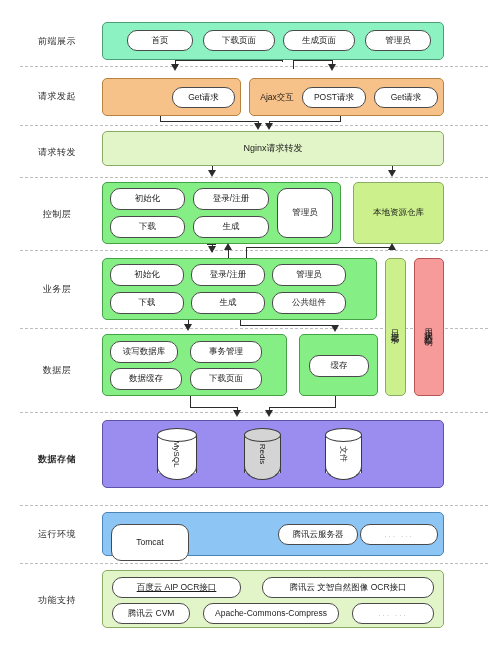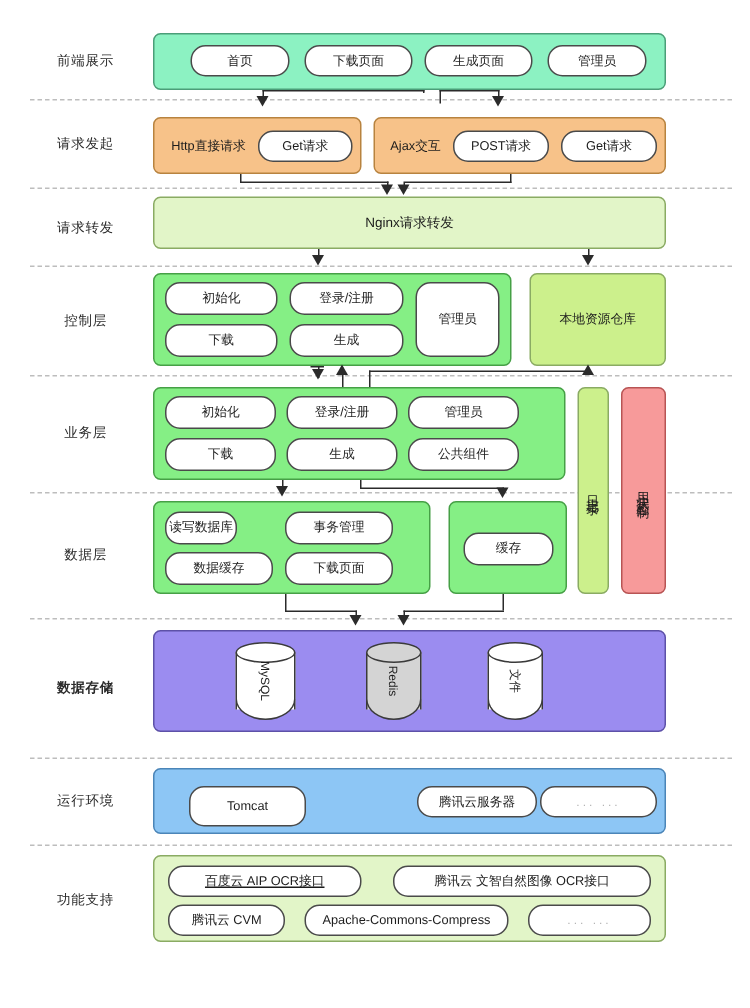--- a/index.html
+++ b/index.html
@@ -166,21 +166,20 @@
   <div class="arrow-down" style="left:171px;top:64px;"></div>
   <div class="ln hln" style="left:175px;top:60px;width:108px;"></div>
   <div class="ln vln" style="left:282px;top:60px;height:2px;"></div>
 
   <div class="ln vln" style="left:293px;top:60px;height:9px;"></div>
   <div class="ln hln" style="left:293px;top:60px;width:40px;"></div>
   <div class="ln vln" style="left:332px;top:60px;height:9px;"></div>
   <div class="arrow-down" style="left:328px;top:64px;"></div>
 
   <div class="band orange" style="left:102px;top:78px;width:139px;height:38px;"></div>
-  <div class="inlabel" style="left:106px;top:87px;width:66px;height:21px;">Http直接请求</div>
   <div class="node" style="left:172px;top:87px;width:63px;height:21px;">Get请求</div>
 
   <div class="band orange" style="left:249px;top:78px;width:195px;height:38px;"></div>
   <div class="inlabel" style="left:251px;top:87px;width:52px;height:21px;">Ajax交互</div>
   <div class="node" style="left:302px;top:87px;width:64px;height:21px;">POST请求</div>
   <div class="node" style="left:374px;top:87px;width:64px;height:21px;">Get请求</div>
 
   <div class="ln vln" style="left:160px;top:116px;width:1.4px;height:6px;"></div>
   <div class="ln hln" style="left:160px;top:121px;width:99px;"></div>
   <div class="ln vln" style="left:258px;top:121px;height:7px;"></div>
@@ -234,21 +233,21 @@
   <div class="ln vln" style="left:188px;top:320px;height:6px;"></div>
   <div class="ln hln" style="left:188px;top:325px;width:1.4px;"></div>
   <div class="arrow-down" style="left:184px;top:324px;"></div>
 
   <div class="ln vln" style="left:240px;top:320px;height:6px;"></div>
   <div class="ln hln" style="left:240px;top:325px;width:96px;"></div>
   <div class="ln vln" style="left:335px;top:325px;height:5px;"></div>
   <div class="arrow-down" style="left:331px;top:325px;"></div>
 
   <div class="band green" style="left:102px;top:334px;width:185px;height:62px;"></div>
-  <div class="node" style="left:110px;top:341px;width:48px;height:22px;">读写数据库</div>
+  <div class="node" style="left:110px;top:341px;width:68px;height:22px;">读写数据库</div>
   <div class="node" style="left:190px;top:341px;width:72px;height:22px;">事务管理</div>
   <div class="node" style="left:110px;top:368px;width:72px;height:22px;">数据缓存</div>
   <div class="node" style="left:190px;top:368px;width:72px;height:22px;">下载页面</div>
 
   <div class="band green" style="left:299px;top:334px;width:79px;height:62px;"></div>
   <div class="node" style="left:309px;top:355px;width:60px;height:22px;">缓存</div>
 
   <div class="ln vln" style="left:190px;top:396px;height:12px;"></div>
   <div class="ln hln" style="left:190px;top:407px;width:48px;"></div>
   <div class="ln vln" style="left:237px;top:407px;height:7px;"></div>
@@ -283,21 +282,21 @@
   </div>
 
   <div class="cyl white" style="left:325px;top:428px;width:37px;height:52px;">
     <div class="body"></div>
     <div class="bottom"></div>
     <div class="cap-line"></div>
     <div class="txt">文件</div>
   </div>
 
   <div class="band blue" style="left:102px;top:512px;width:342px;height:44px;"></div>
-  <div class="node" style="left:126px;top:524px;width:78px;height:27px;">Tomcat</div>
+  <div class="node" style="left:111px;top:524px;width:78px;height:37px;">Tomcat</div>
   <div class="node" style="left:278px;top:524px;width:80px;height:21px;">腾讯云服务器</div>
   <div class="node ghost" style="left:360px;top:524px;width:78px;height:21px;">... ...</div>
 
   <div class="band palegreen" style="left:102px;top:570px;width:342px;height:58px;"></div>
   <div class="node" style="left:112px;top:577px;width:129px;height:21px;text-decoration:underline;">百度云 AIP OCR接口</div>
   <div class="node" style="left:112px;top:603px;width:78px;height:21px;">腾讯云 CVM</div>
   <div class="node" style="left:262px;top:577px;width:172px;height:21px;">腾讯云 文智自然图像 OCR接口</div>
   <div class="node" style="left:203px;top:603px;width:136px;height:21px;">Apache-Commons-Compress</div>
   <div class="node ghost" style="left:352px;top:603px;width:82px;height:21px;">... ...</div>
 

